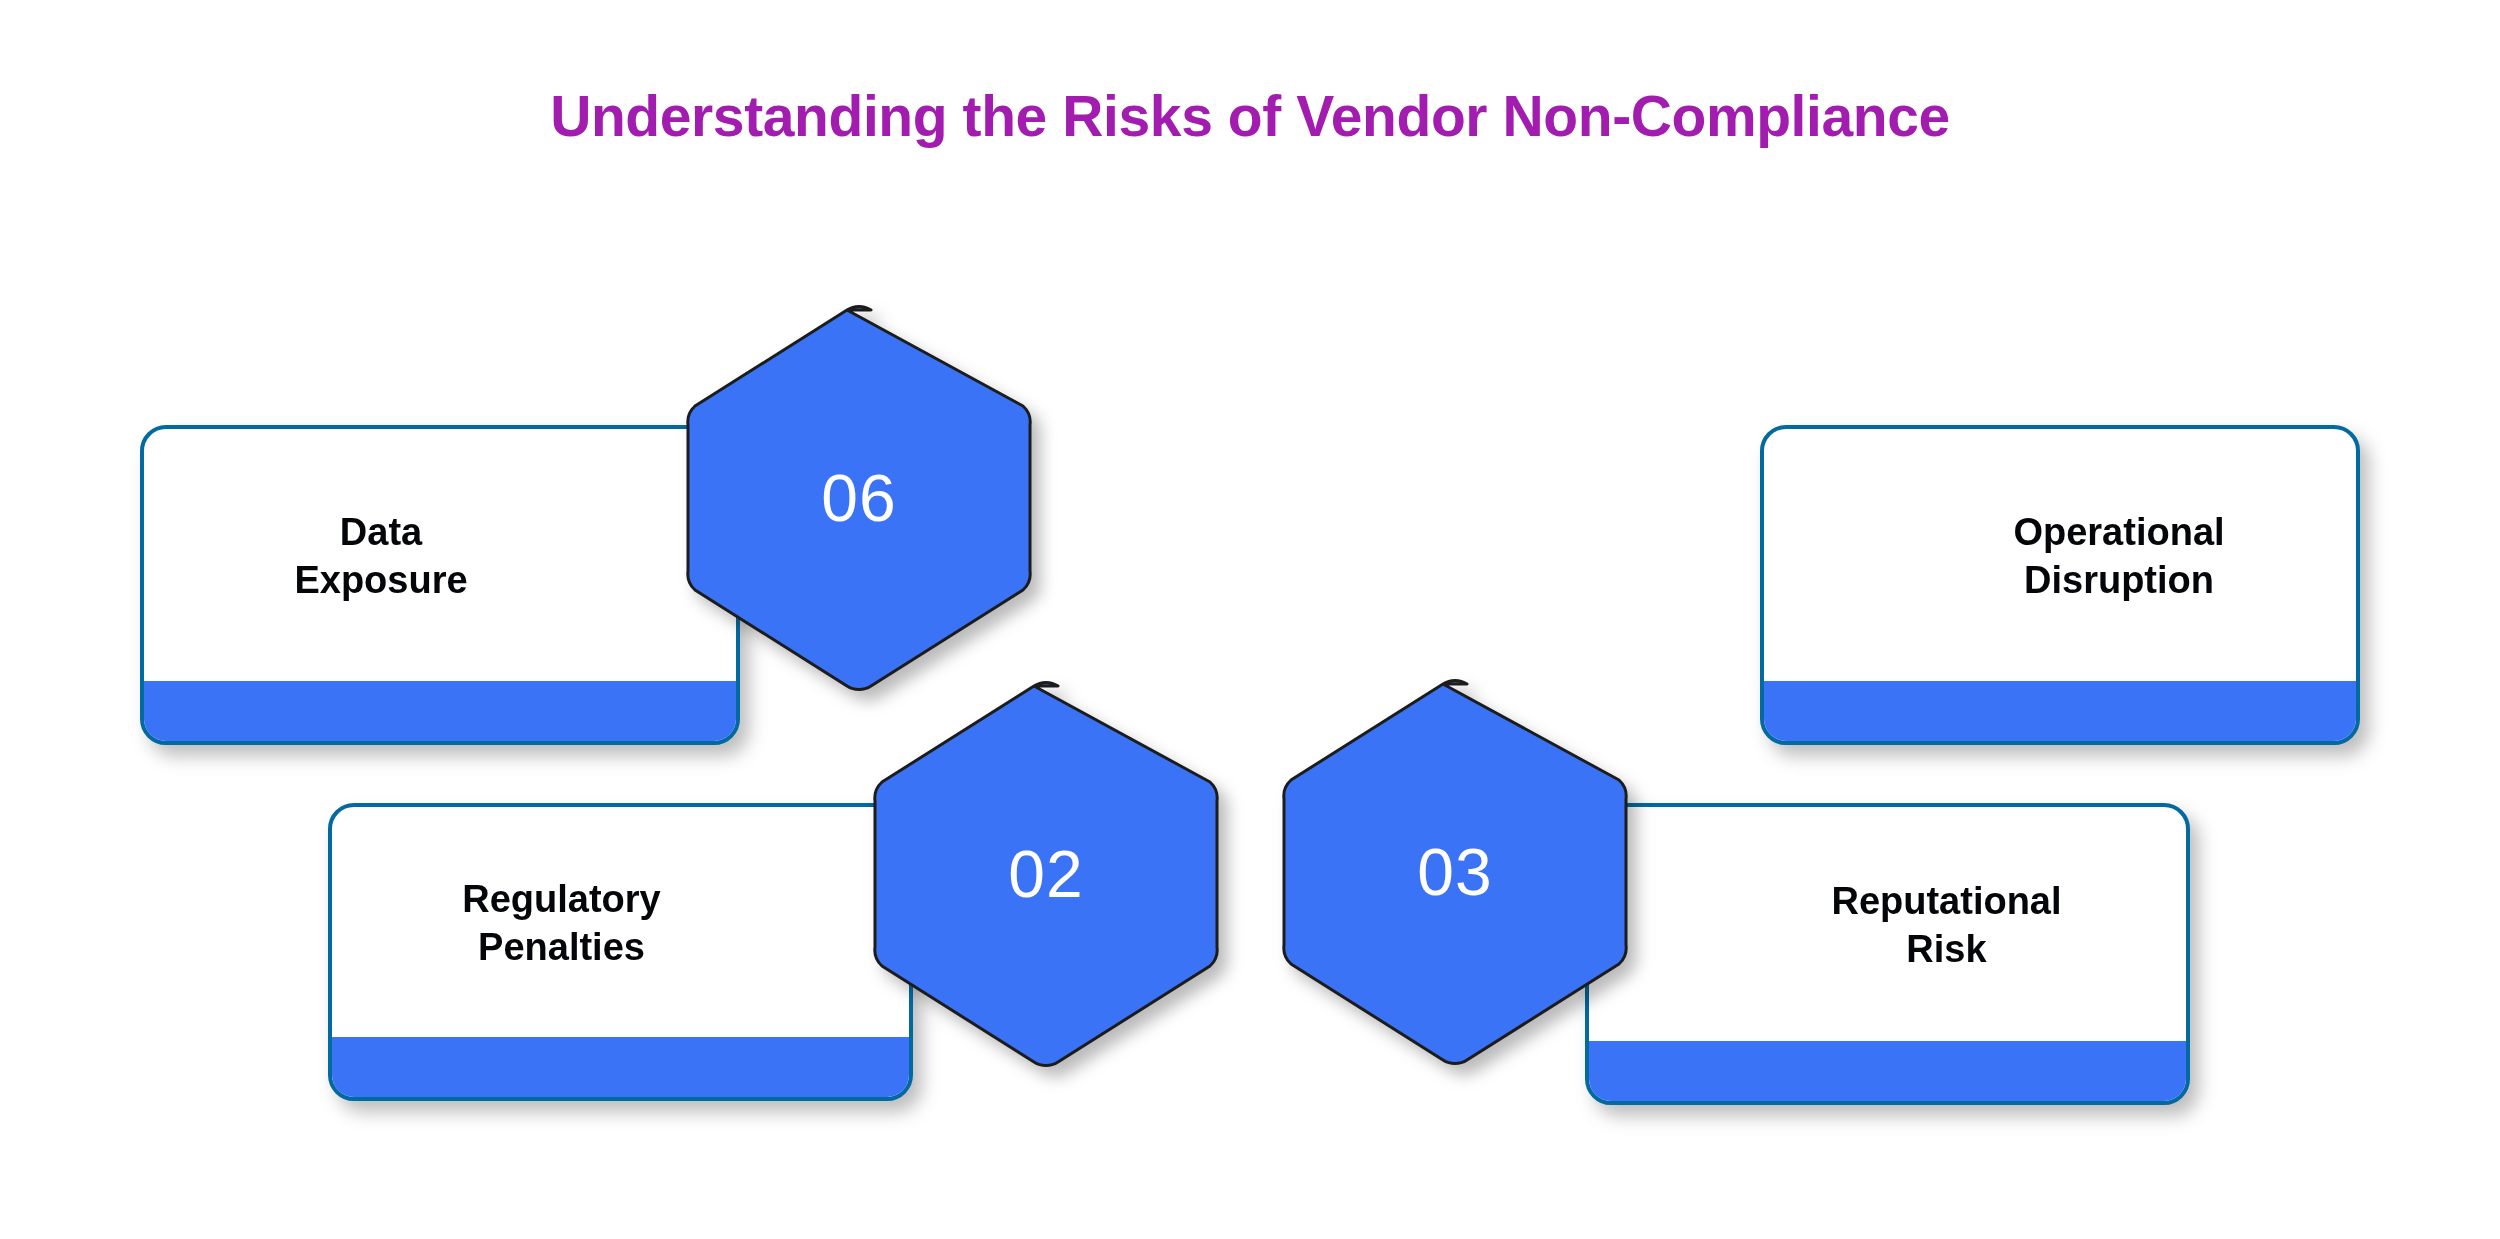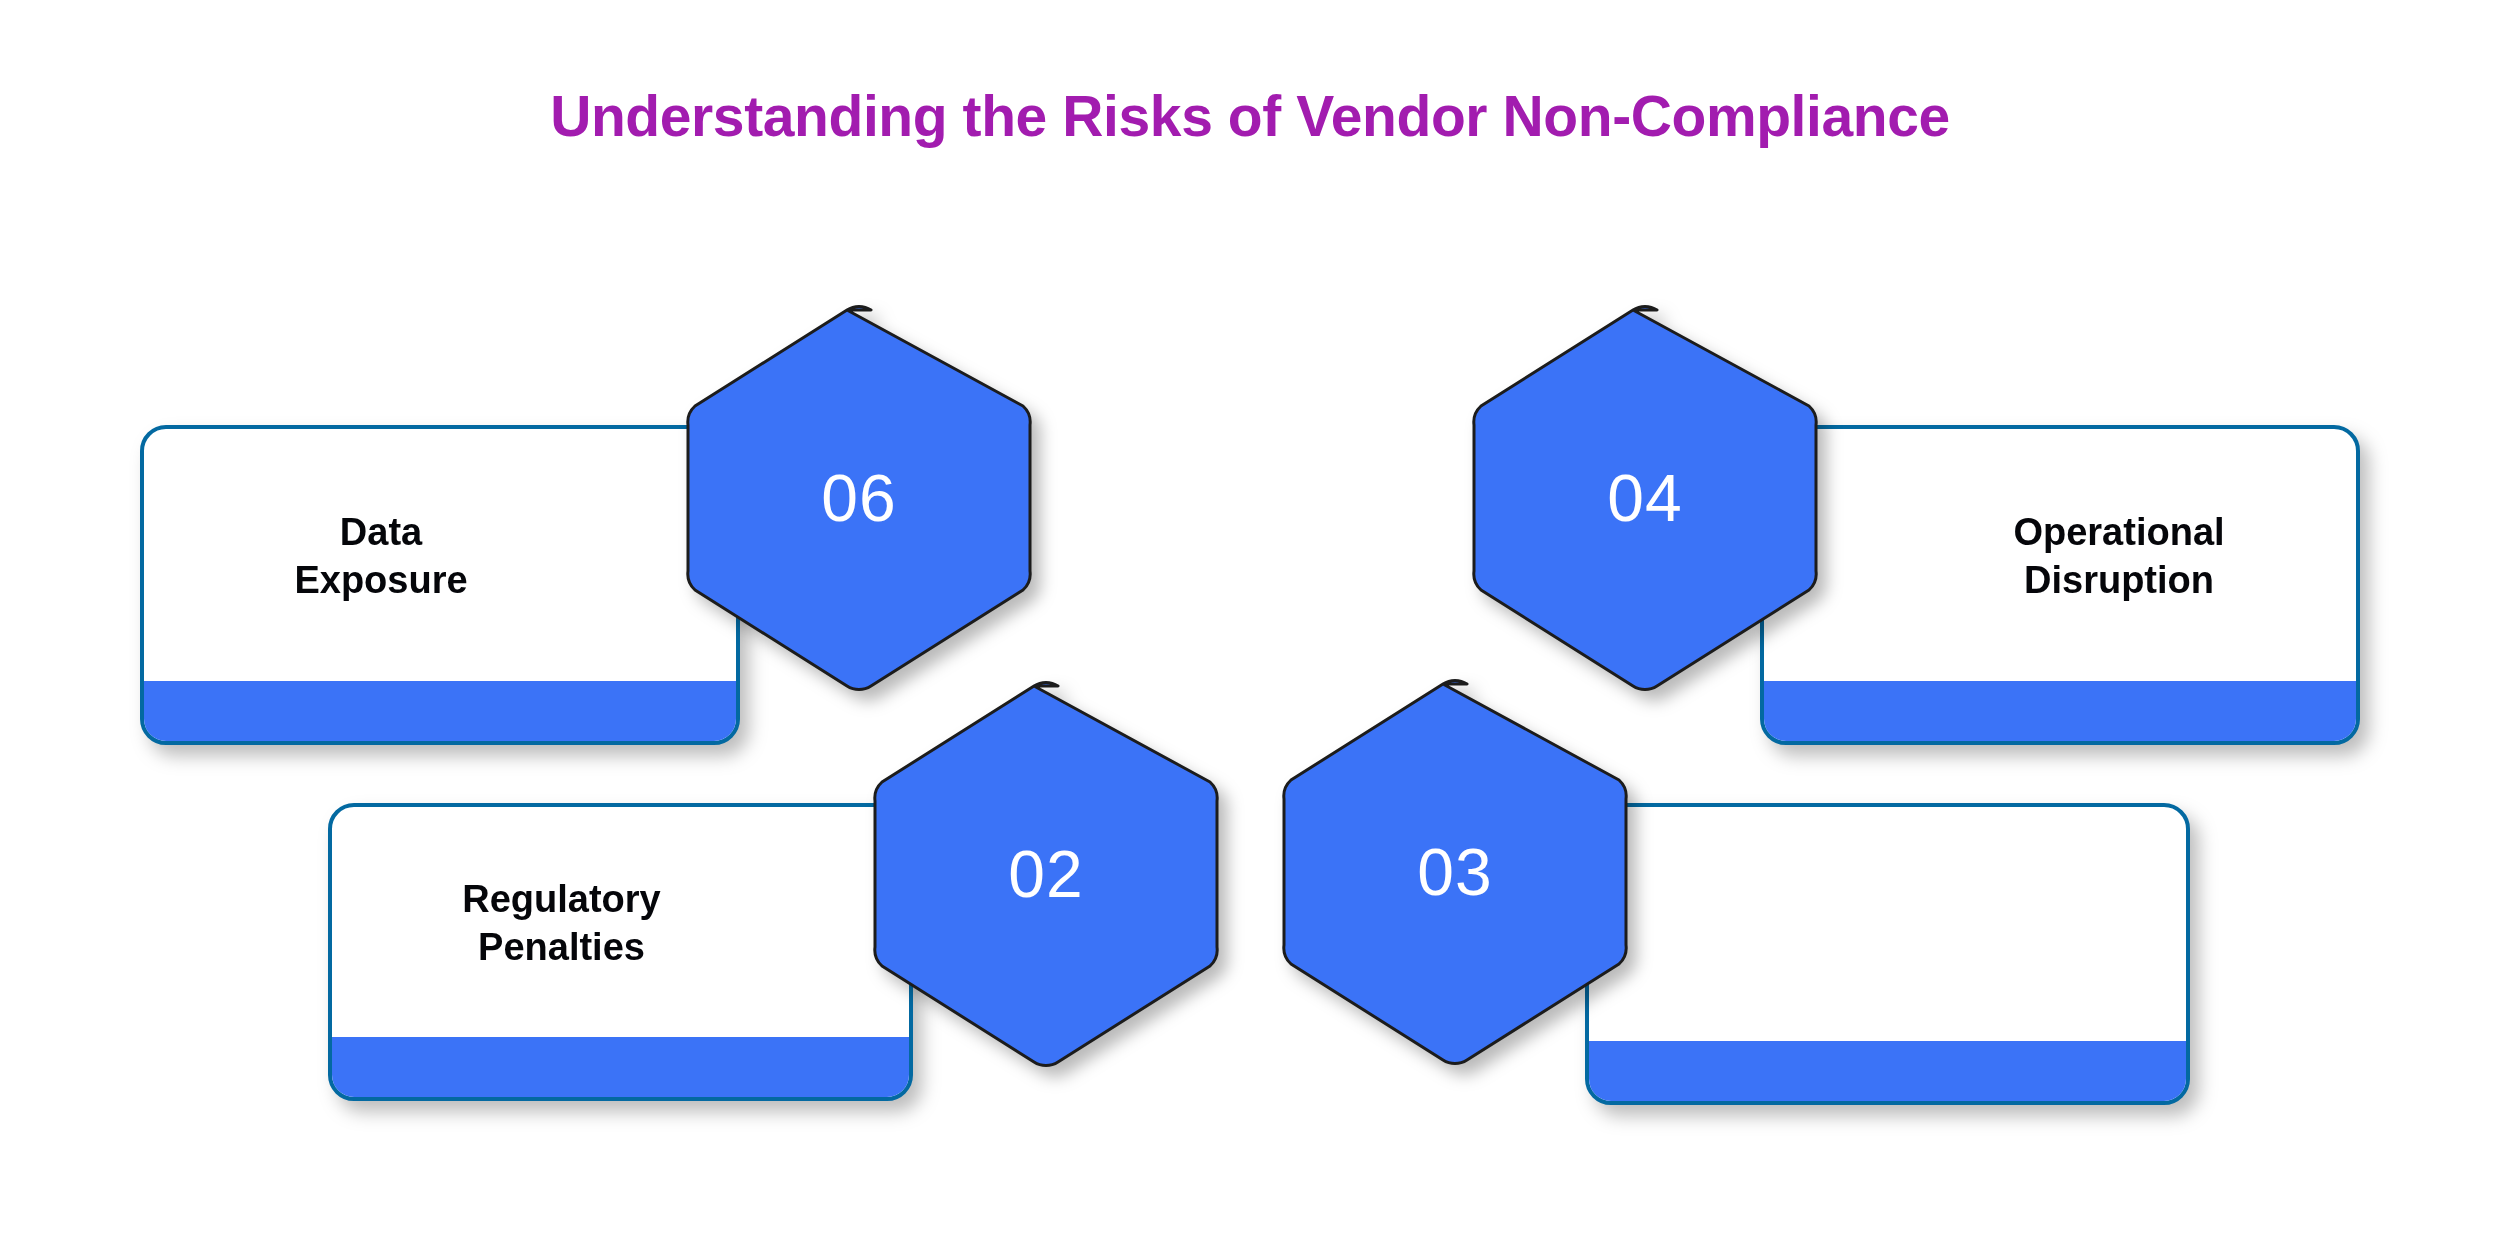--- a/index.html
+++ b/index.html
@@ -125,20 +125,24 @@
 
   <div class="card left" id="card-2">
     <div class="card-label">
       <span>Regulatory</span><br>
       <span>Penalties</span>
     </div>
     <div class="card-footer"></div>
   </div>
 
   <div class="card right" id="card-3">
+    <div class="card-label">
+      <span>Reputational</span><br>
+      <span>Risk</span>
+    </div>
     <div class="card-footer"></div>
   </div>
 
   <div class="card right" id="card-4">
     <div class="card-label">
       <span>Operational</span><br>
       <span>Disruption</span>
     </div>
     <div class="card-footer"></div>
   </div>
@@ -157,20 +161,14 @@
     <div class="hex-num">02</div>
   </div>
 
   <div class="hex" id="hex-3">
     <svg viewBox="0 0 346 386">
       <path d="M161 5 L337 101 a22 22 0 0 1 7 19 L344 266 a22 22 0 0 1 -7 19 L185 381 a22 22 0 0 1 -24 0 L9 285 a22 22 0 0 1 -7 -19 L2 120 a22 22 0 0 1 7 -19 L161 5 a22 22 0 0 1 24 0 Z" fill="#3b73f7" stroke="#1c1c1c" stroke-width="3" stroke-linejoin="round"></path>
     </svg>
     <div class="hex-num">03</div>
   </div>
 
-  <div class="hex" id="hex-4">
-    <svg viewBox="0 0 346 386">
-      <path d="M161 5 L337 101 a22 22 0 0 1 7 19 L344 266 a22 22 0 0 1 -7 19 L185 381 a22 22 0 0 1 -24 0 L9 285 a22 22 0 0 1 -7 -19 L2 120 a22 22 0 0 1 7 -19 L161 5 a22 22 0 0 1 24 0 Z" fill="#3b73f7" stroke="#1c1c1c" stroke-width="3" stroke-linejoin="round"></path>
-    </svg>
-    <div class="hex-num">04</div>
-  </div>
 
 </div>
 
 </body></html>

